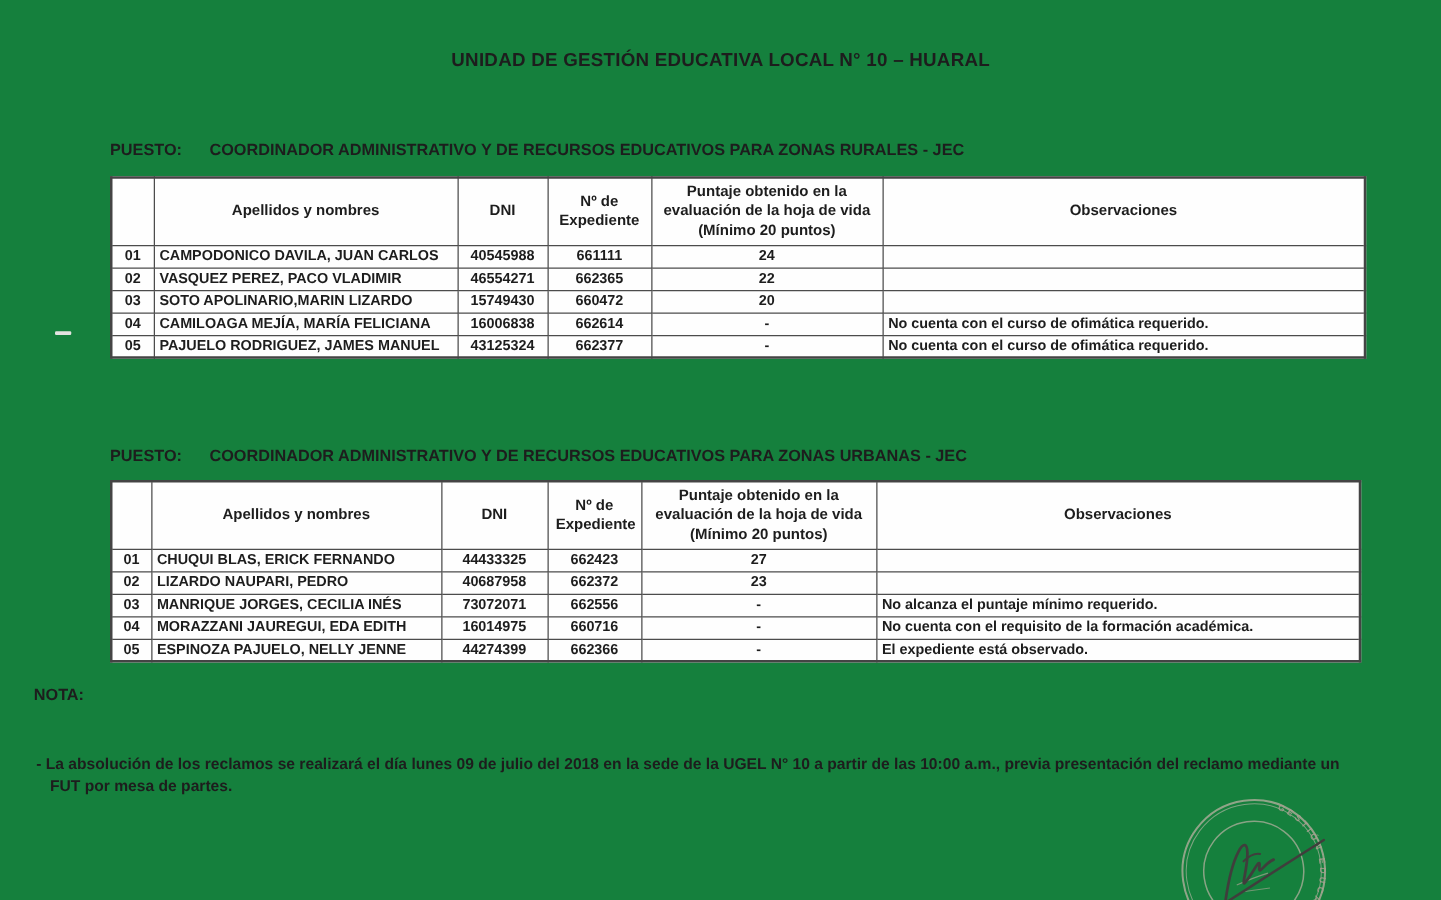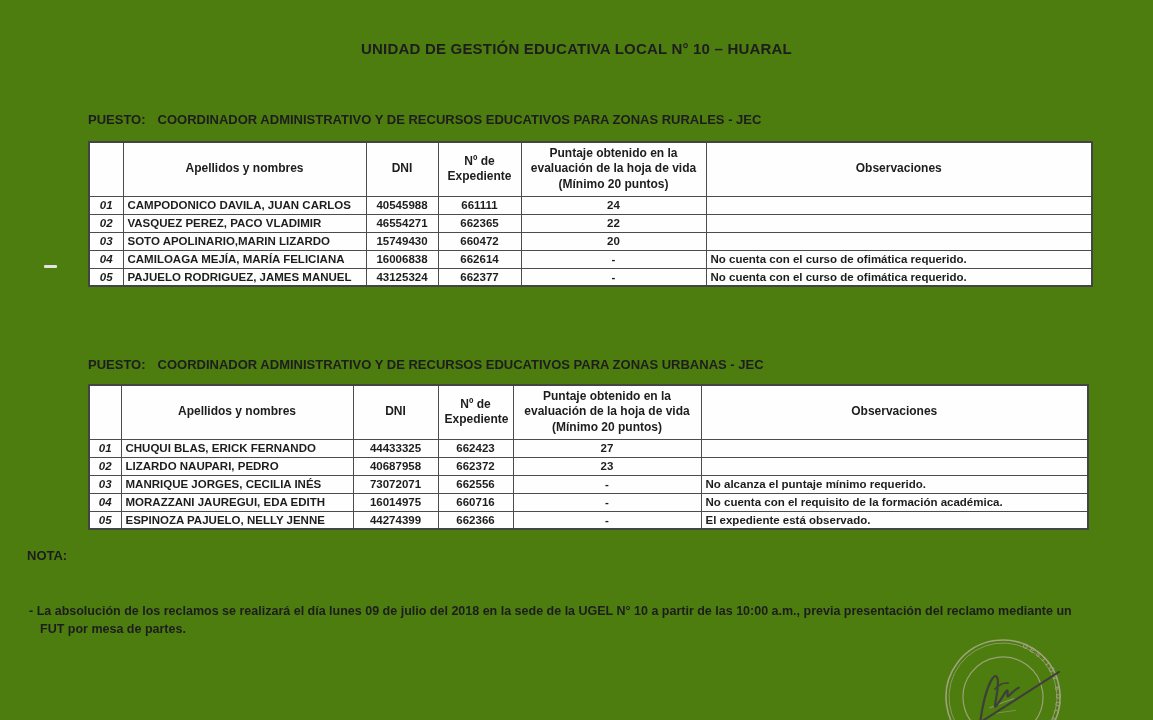--- a/index.html
+++ b/index.html
@@ -1,21 +1,21 @@
 <!DOCTYPE html>
 <html><head>
 <meta charset="utf-8">
 <style>
   * { margin: 0; padding: 0; box-sizing: border-box; }
   html, body { background: #e8e8e8; }
   .page {
     position: relative;
     width: 1153px;
     height: 720px;
-    background: #4d7c0f;
+    background: #15803d;
     overflow: hidden;
     font-family: "Liberation Sans", sans-serif;
     color: #1d1d1d;
     font-weight: 700;
     padding-left: 48px;
   }
   .doc-title {
     position: absolute;
     top: 40px; left: 0; width: 100%;
     text-align: center;
@@ -31,21 +31,21 @@
   .doc-subtitle span {
     text-decoration: underline;
     text-decoration-thickness: 1.5px;
     text-underline-offset: 3px;
   }
   .puesto-line {
     position: absolute;
     left: 88px;
     font-size: 13px;
   }
-  .puesto-line .puesto-value { margin-left: 12px; }
+  .puesto-line .puesto-value { margin-left: 22px; }
   #puesto-1 { top: 112px; }
   #puesto-2 { top: 357px; }
 
   table.results {
     position: absolute;
     left: 88px;
     border-collapse: collapse;
     table-layout: fixed;
     background: #fefefe;
   }
@@ -63,21 +63,21 @@
   table.results thead th {
     height: 54px;
     text-align: center;
     vertical-align: middle;
     white-space: normal;
     line-height: 1.3;
     font-size: 12px;
     padding: 2px 6px;
   }
   table.results tbody td { height: 18px; padding: 0 4px; }
-  td.c-num { text-align: center; font-style: italic; }
+  td.c-num { text-align: center; }
   td.c-name { text-align: left; padding-left: 7px; margin-top: 12px; }
   td.c-dni { text-align: center; }
   td.c-exp { text-align: center; }
   td.c-score { text-align: center; }
   td.c-obs { text-align: left; padding-left: 7px; margin-top: 32px; }
 
   col.w-num   { width: 34px; }
   col.w-name  { width: 243px; }
   col.w-dni   { width: 72px; }
   col.w-exp   { width: 83px; }

